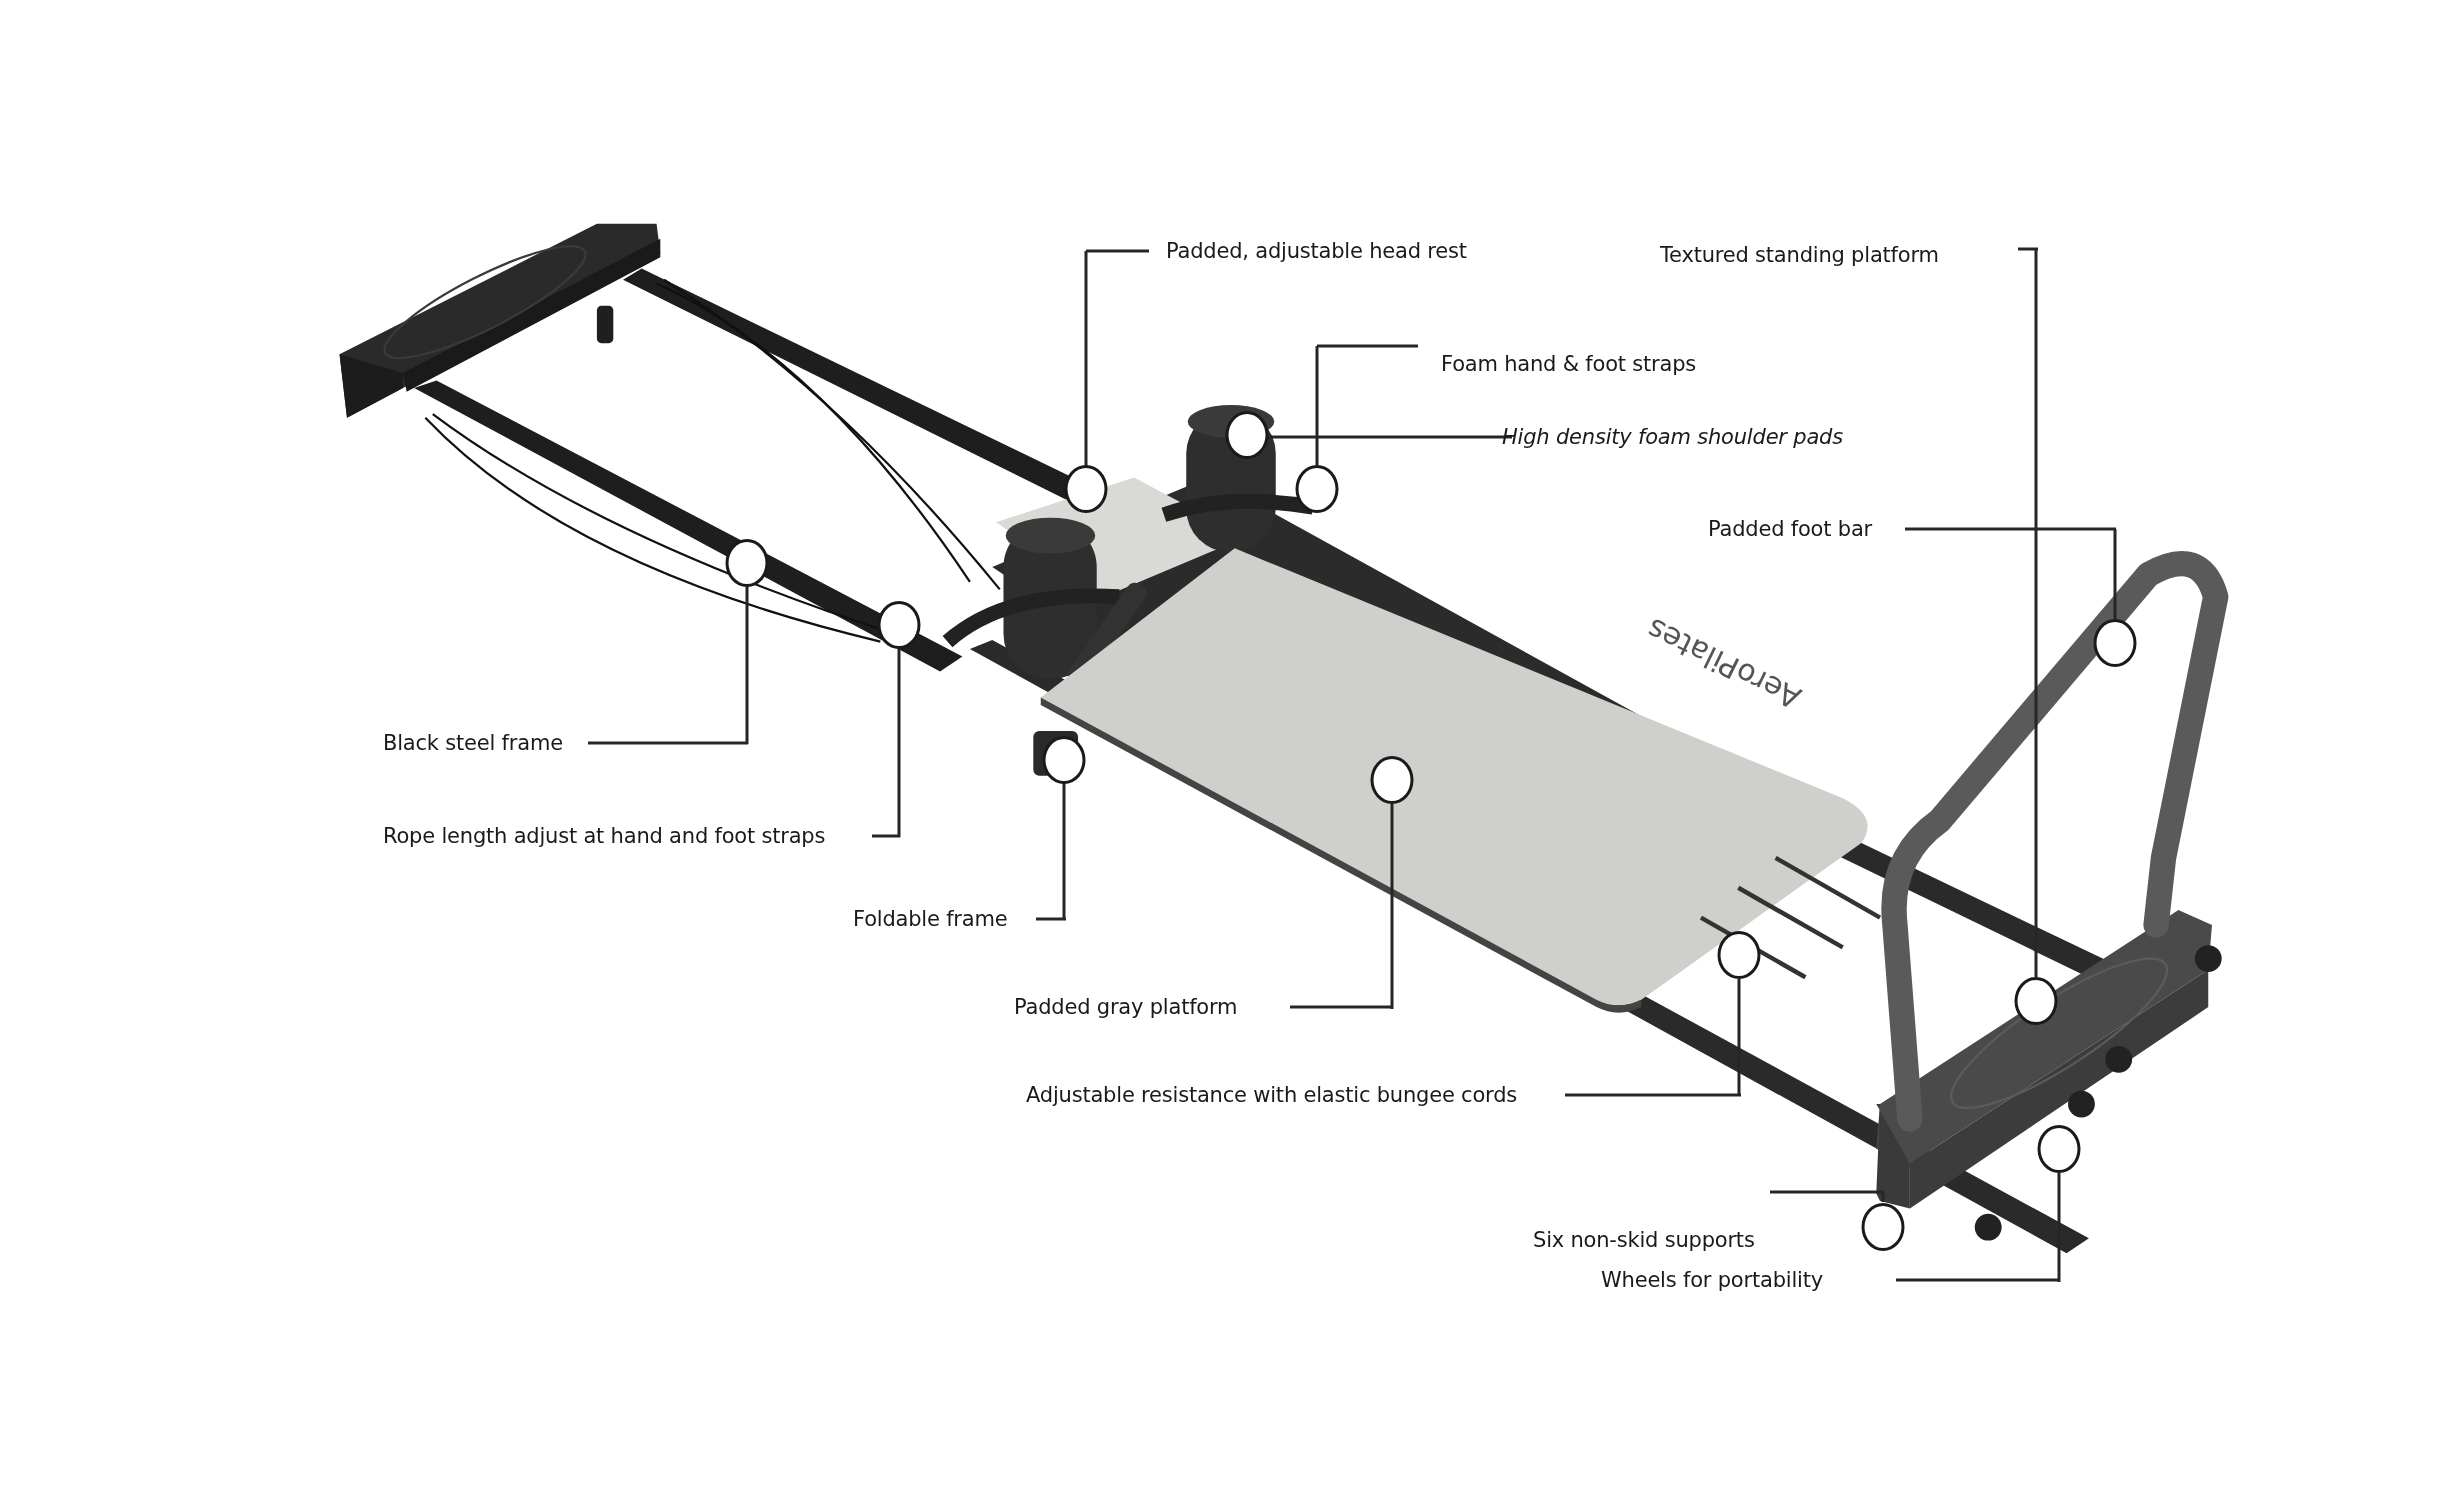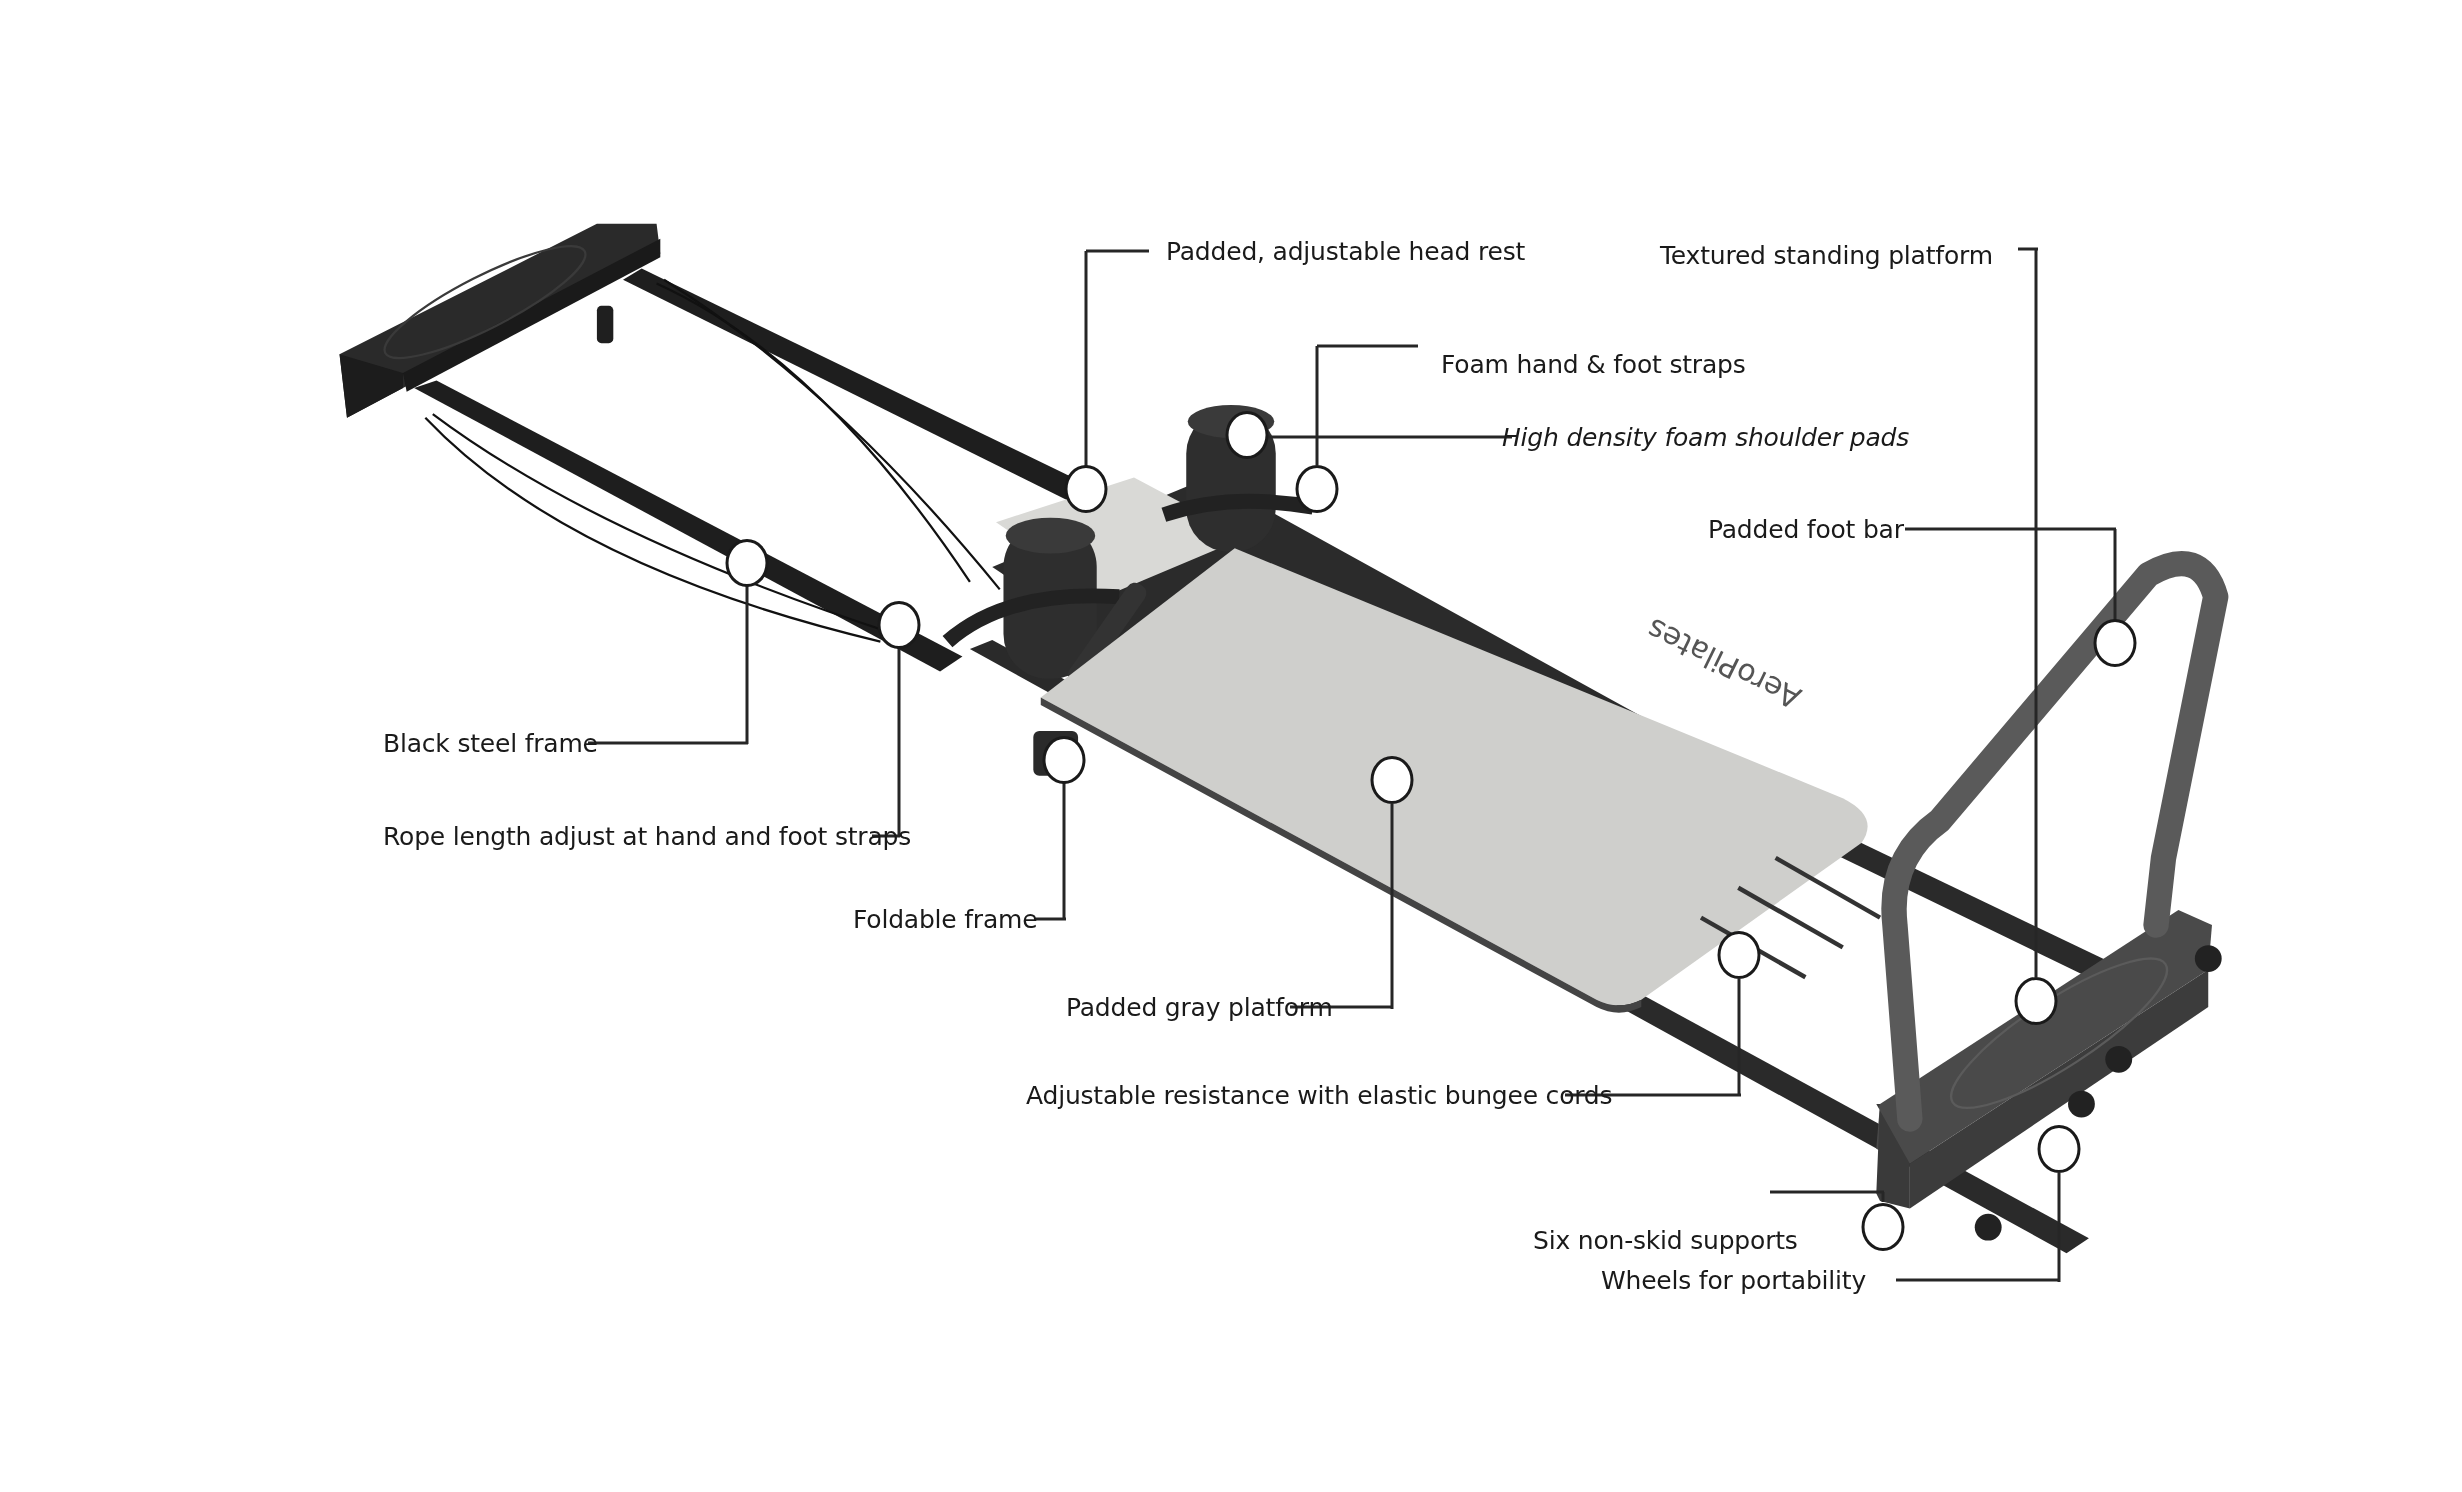--- a/index.html
+++ b/index.html
@@ -1,18 +1,18 @@
 <!DOCTYPE html>
 <html style="font-size:12px"><head>
 <meta charset="utf-8">
 <style>
   html, body { margin:0; padding:0; background:#ffffff; }
   #stage { position:relative; width:2462px; height:1492px; background:#ffffff; overflow:hidden; }
   #machine { position:absolute; left:0; top:0; width:2462px; height:1492px; }
-  .label { position:absolute; font-family:"DejaVu Sans", sans-serif; font-size:25px; color:#1a1a1a; white-space:nowrap; line-height:1; letter-spacing:-0.2px; transform:translateY(-50%); }
+  .label { position:absolute; font-family:"DejaVu Sans", sans-serif; font-size:21px; color:#1a1a1a; white-space:nowrap; line-height:1; letter-spacing:-0.2px; transform:translateY(-50%); }
   .leader { position:absolute; background:#262626; }
   .h { height:3px; transform:translateY(-1.5px); }
   .v { width:3px; transform:translateX(-1.5px); }
   .callout-dot { position:absolute; width:43px; height:48px; border:3px solid #1a1a1a; border-radius:50%; background:#ffffff; transform:translate(-50%,-50%); box-sizing:border-box; }
   .brand { position:absolute; font-family:"DejaVu Sans", sans-serif; font-size:30px; color:#555; transform-origin:left top; white-space:nowrap; }
 </style>
 </head>
 <body>
 
 <div id="stage">
@@ -141,21 +141,21 @@
     <div class="leader h" style="left:1036px; top:919px; width:30px;"></div>
     <div class="leader v" style="left:1064px; top:783px; height:137px;"></div>
     <div class="callout-dot" style="left:1064px; top:760px;"></div>
     <span class="label" style="left:853px; top:919px;">Foldable frame</span>
   </div>
 
   <div>
     <div class="leader h" style="left:1290px; top:1007px; width:103px;"></div>
     <div class="leader v" style="left:1392px; top:804px; height:205px;"></div>
     <div class="callout-dot" style="left:1392px; top:780px;"></div>
-    <span class="label" style="left:1066px; top:1007px;">Padded gray platform</span>
+    <span class="label" style="left:1014px; top:1007px;">Padded gray platform</span>
   </div>
 
   <div>
     <div class="leader h" style="left:1565px; top:1095px; width:176px;"></div>
     <div class="leader v" style="left:1739px; top:979px; height:117px;"></div>
     <div class="callout-dot" style="left:1739px; top:955px;"></div>
     <span class="label" style="left:1026px; top:1095px;">Adjustable resistance with elastic bungee cords</span>
   </div>
 
   <div>

